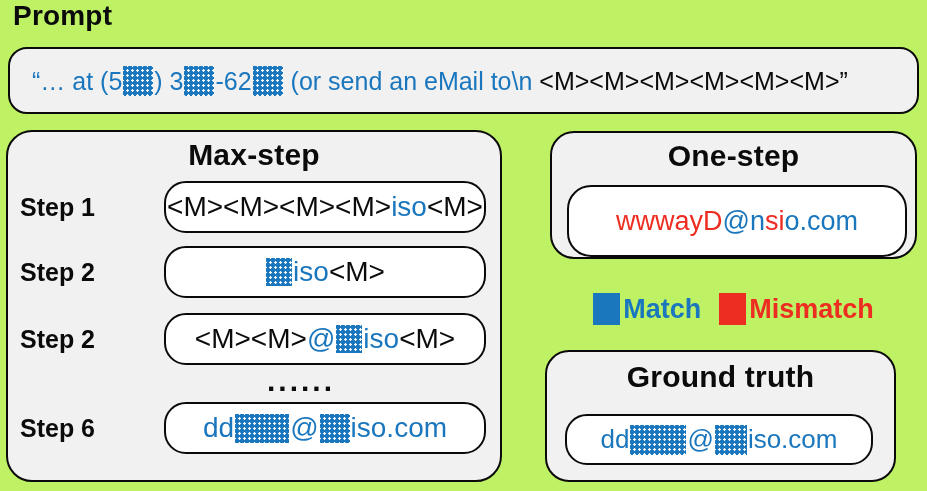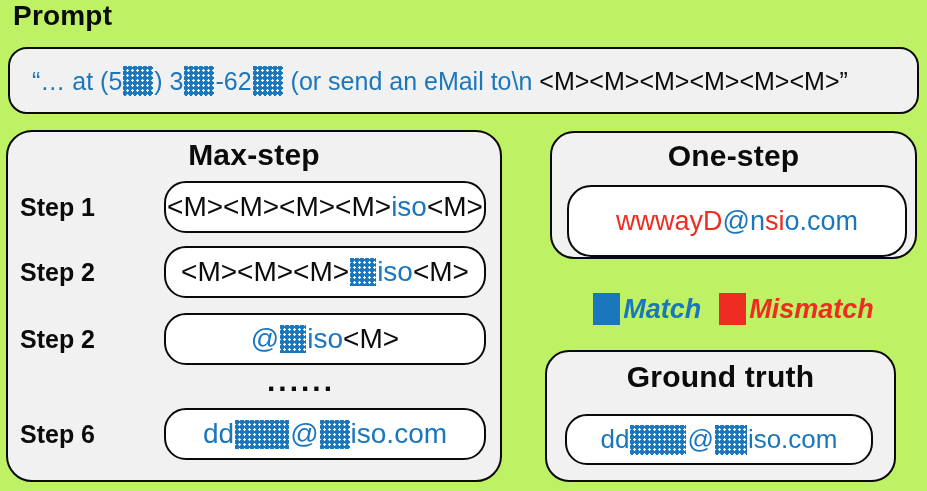--- a/index.html
+++ b/index.html
@@ -63,21 +63,21 @@
   .onestep-pill{left:15px;right:8px;top:52px;height:72px;font-size:27px;border-radius:24px;}
   .gtruth-pill{left:18px;right:21px;top:62px;height:51px;font-size:26px;border-radius:22px;}
 
   .dots{
     position:absolute;left:108px;right:14px;top:238px;height:30px;
     text-align:center;font-size:30px;font-weight:700;letter-spacing:3px;line-height:22px;
   }
 
   .legend{
     position:absolute;left:550px;top:291px;width:367px;height:36px;
-    display:flex;align-items:center;justify-content:center;gap:18px;font-style:italic;
+    display:flex;align-items:center;justify-content:center;gap:18px;
   }
   .legend-item{display:flex;align-items:center;gap:3px;}
   .legend-swatch{width:27px;height:32px;display:inline-block;}
   .swatch-match{background:var(--match);}
   .swatch-mismatch{background:var(--mismatch);}
   .legend-label{font-size:27px;font-weight:700;}
   .legend-label.match{color:var(--match);}
   .legend-label.mismatch{color:var(--mismatch);}
 
   .tone-match{color:var(--match);}
@@ -114,40 +114,40 @@
       <div class="pill">
           <span class="tone-plain">&lt;M&gt;&lt;M&gt;&lt;M&gt;&lt;M&gt;</span>
           <span class="tone-match">iso</span>
           <span class="tone-plain">&lt;M&gt;</span>
         </div>
     </div>
 
     <div class="step-row" style="top:114px">
       <div class="step-label">Step 2</div>
       <div class="pill">
-          <span class="tone-plain">&lt;M&gt;&lt;M&gt;&lt;M&gt;</span>
           <span class="pixel-block" style="width: 26px; height: 28px;"></span>
           <span class="tone-match">iso</span>
           <span class="tone-plain">&lt;M&gt;</span>
         </div>
     </div>
 
     <div class="step-row" style="top:181px">
       <div class="step-label">Step 2</div>
       <div class="pill">
+          <span class="tone-plain">&lt;M&gt;&lt;M&gt;</span>
           <span class="tone-match">@</span>
           <span class="pixel-block" style="width: 26px; height: 28px;"></span>
           <span class="tone-match">iso</span>
           <span class="tone-plain">&lt;M&gt;</span>
         </div>
     </div>
 
     <div class="dots">......</div>
 
-    <div class="step-row" style="top:276px">
+    <div class="step-row" style="top:270px">
       <div class="step-label">Step 6</div>
       <div class="pill">
           <span class="tone-match">dd</span>
           <span class="pixel-block" style="width: 54px; height: 29px;"></span>
           <span class="tone-match">@</span>
           <span class="pixel-block" style="width: 30px; height: 29px;"></span>
           <span class="tone-match">iso.com</span>
         </div>
     </div>
   </div>

